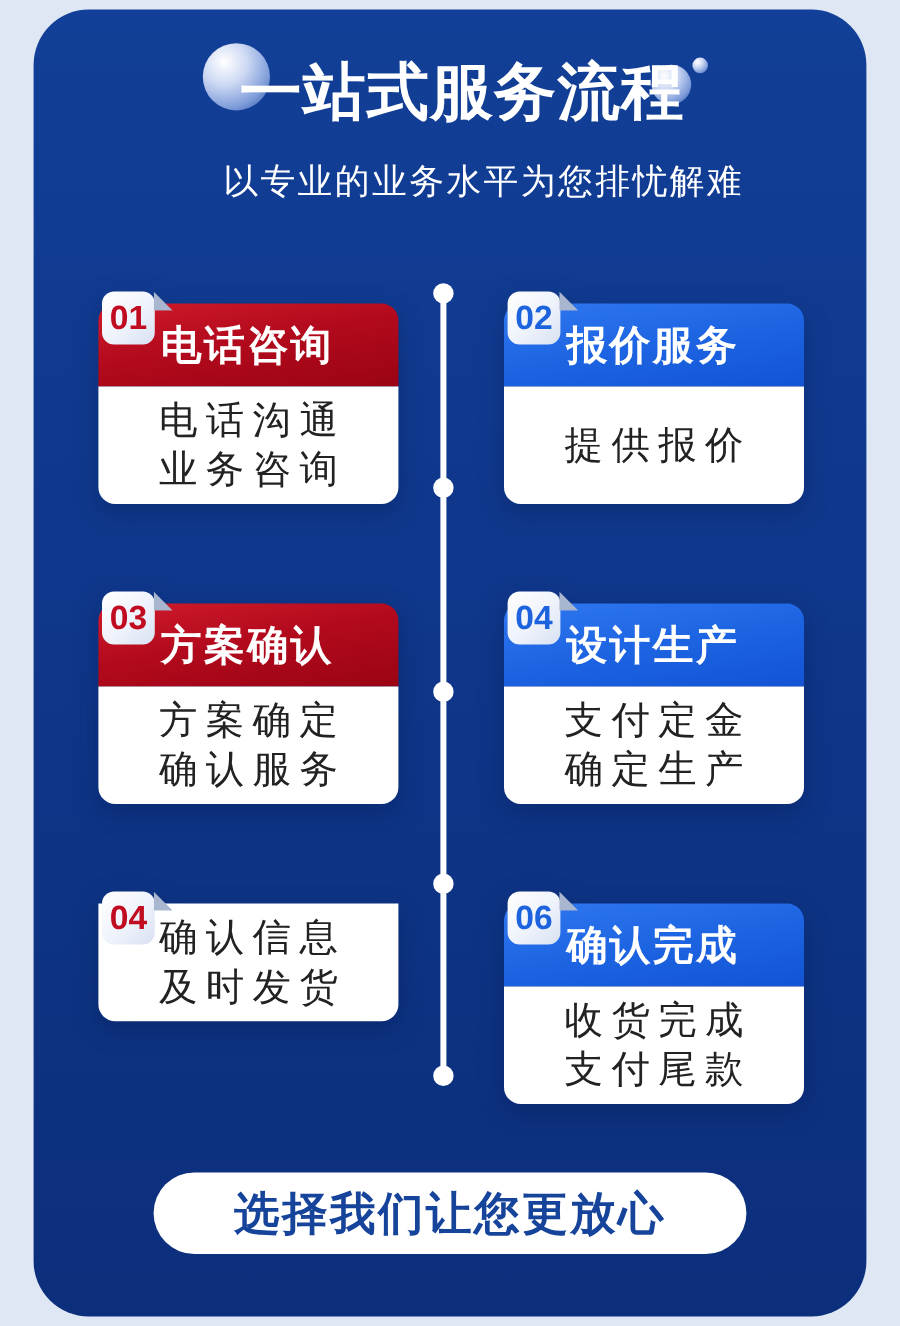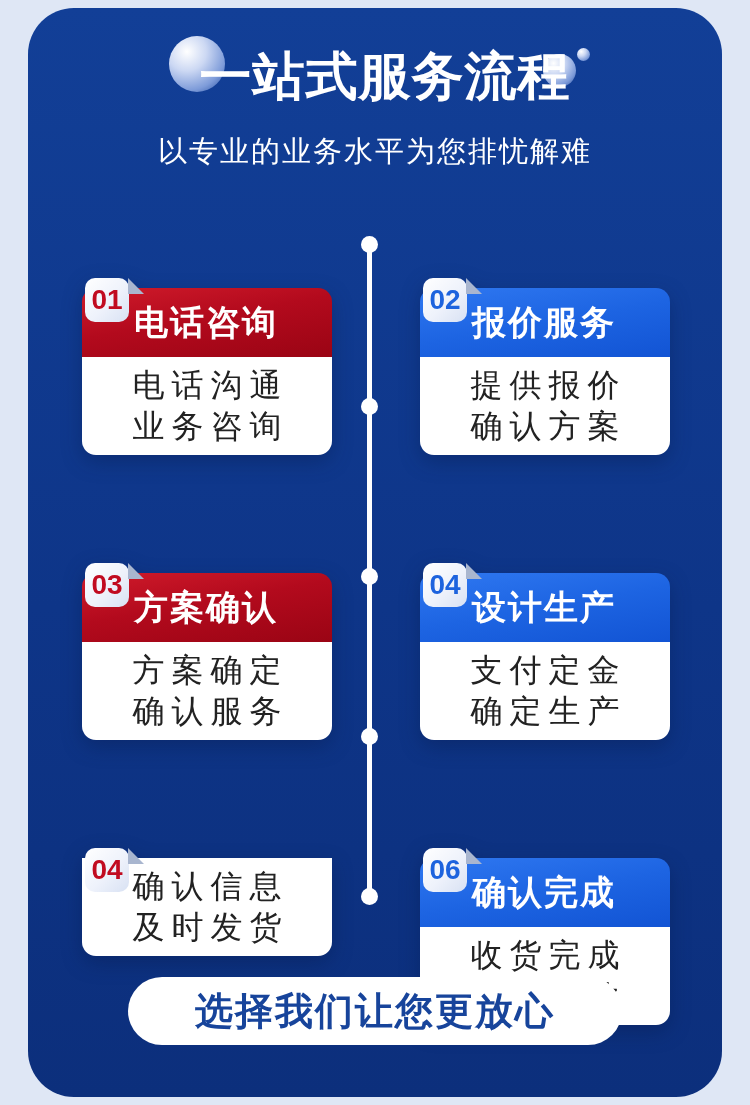--- a/index.html
+++ b/index.html
@@ -13,38 +13,38 @@
     position:absolute; left:28px; top:8px; width:694px; height:1089px;
     background:linear-gradient(180deg,#123f97 0%,#0e3588 55%,#0c2f7c 100%);
     border-radius:46px;
   }
   .page-title {
     position:absolute; top:34px; left:10px; width:100%; text-align:center;
     color:#ffffff; font-size:52px; font-weight:bold; letter-spacing:1px;
   }
   .page-subtitle {
     position:absolute; top:124px; left:0; width:100%; text-align:center;
-    color:#ffffff; font-size:29px; letter-spacing:2px;
+    color:#ffffff; font-size:29px; letter-spacing:2px;padding-left:28px;
   }
   .decor { position:absolute; border-radius:50%;
     background:radial-gradient(circle at 32% 28%, #ffffff 0%, #ccd8f3 35%, #7d9bd9 70%, rgba(90,120,190,0.12) 100%);
   }
   .decor.lg { left:141px; top:28px; width:56px; height:56px; }
   .decor.md { left:515px; top:46px; width:33px; height:33px; }
   .decor.sm { left:549px; top:40px; width:13px; height:13px; }
 
   .tl-line { position:absolute; left:339px; top:237px; width:5px; height:652px; background:#ffffff; }
   .tl-dot  { position:absolute; left:333px; width:17px; height:17px; border-radius:50%; background:#ffffff; }
 
   .steps {
     position:absolute; left:54px; top:245px;
     display:grid; grid-template-columns:250px 250px; column-gap:88px; row-gap:83px;
   }
   .card { position:relative; width:250px; height:167px;
-    filter:drop-shadow(0 7px 10px rgba(3,20,60,0.30));margin-top:35px; }
+    filter:drop-shadow(0 7px 10px rgba(3,20,60,0.30)); }
   .card-header {
     height:69px; border-radius:14px 14px 0 0; box-sizing:border-box;
     display:flex; align-items:center; padding-left:52px;
     color:#ffffff; font-size:34px; font-weight:bold; letter-spacing:2px;
   }
   .card.red  .card-header { background:linear-gradient(170deg,#d01b2b 0%,#b30a1d 45%,#9a0414 100%); }
   .card.blue .card-header { background:linear-gradient(170deg,#2f78f1 0%,#1d64e2 50%,#1254d4 100%); }
   .card-body {
     height:98px; background:#ffffff; border-radius:0 0 14px 14px;
     display:flex; flex-direction:column; align-items:center; justify-content:center;
@@ -107,21 +107,20 @@
       <div class="card blue">
     <div class="badge">
       <span class="badge-fold"></span>
       <span>02</span>
     </div>
     <div class="card-header">
       <span>报价服务</span>
     </div>
     <div class="card-body">
       <span class="card-line">提供报价</span>
-      <span class="card-line">确认方案</span>
     </div>
   </div>
       <div class="card red">
     <div class="badge">
       <span class="badge-fold"></span>
       <span>03</span>
     </div>
     <div class="card-header">
       <span>方案确认</span>
     </div>

